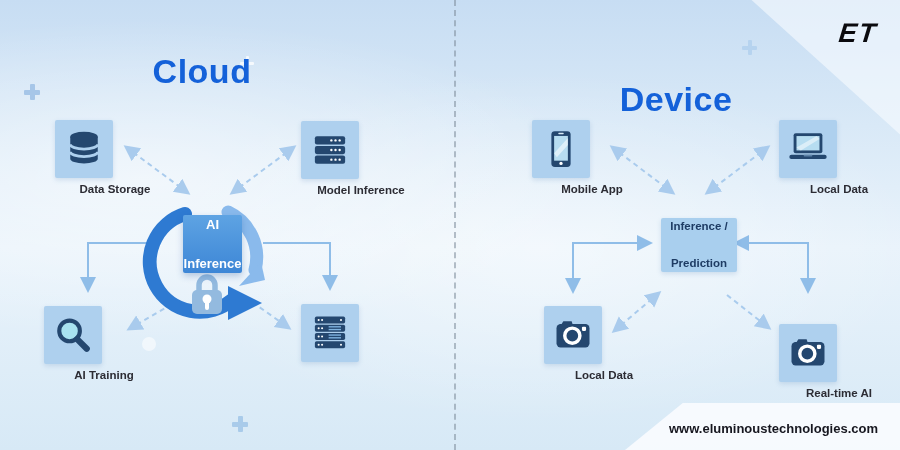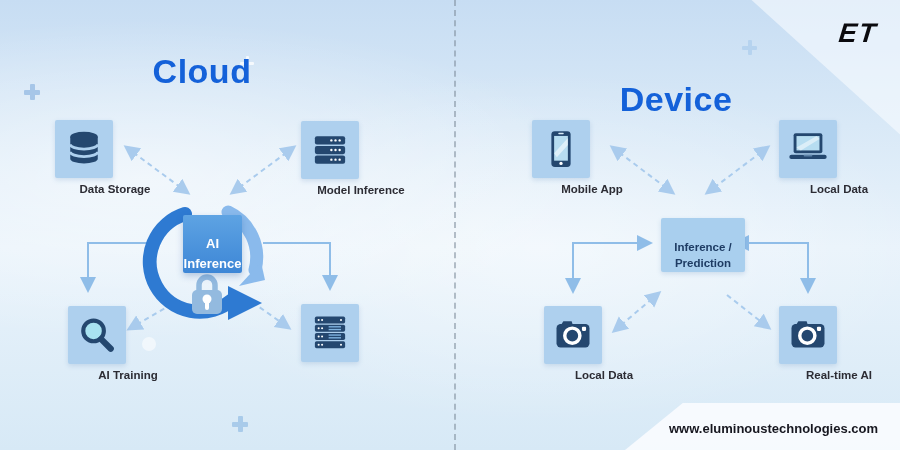--- a/index.html
+++ b/index.html
@@ -23,26 +23,26 @@
     font-size:34px;font-weight:600;color:#1461d9;letter-spacing:.5px;}
   .logo{position:absolute;top:18px;right:22px;font-size:27px;font-weight:700;
     font-style:italic;color:#0a0a0e;letter-spacing:2px;transform:skewX(-6deg);}
   .url{position:absolute;right:22px;bottom:14px;font-size:13px;font-weight:700;color:#16161f;}
   .node{position:absolute;width:58px;}
   .node .box{width:58px;height:58px;background:#aed0ee;border-radius:2px;
     box-shadow:0 2px 5px rgba(60,110,170,.18);display:flex;align-items:center;justify-content:center;}
   .node .lbl{position:absolute;top:63px;left:50%;transform:translateX(-50%);
     white-space:nowrap;font-size:11.5px;font-weight:700;color:#2c2c34;margin-left:31px;}
   .center-box{position:absolute;display:flex;flex-direction:column;align-items:center;
-    justify-content:flex-end;text-align:center;border-radius:2px;}
+    justify-content:space-between;text-align:center;border-radius:2px;}
   .center-box.dark{left:183px;top:215px;width:59px;height:58px;
     background:linear-gradient(180deg,#5ea3e3,#3d86d6);
     color:#fff;font-size:13px;font-weight:600;line-height:1.5;
     box-shadow:0 3px 7px rgba(40,90,160,.3);}
-  .center-box.light{left:661px;top:218px;width:84px;height:54px;
+  .center-box.light{left:661px;top:218px;width:76px;height:54px;
     background:#a9cfee;color:#1e3c64;font-size:11.5px;font-weight:600;line-height:1.45;
     box-shadow:0 2px 5px rgba(60,110,170,.18);}
   .overlay{position:absolute;left:0;top:0;}
   .plus{position:absolute;}
   .plus .b1,.plus .b2{position:absolute;background:currentColor;border-radius:1px;}
   .plus .b1{left:0;top:40%;width:100%;height:26%;}
   .plus .b2{left:40%;top:0;width:26%;height:100%;}
   .dot{position:absolute;border-radius:50%;background:rgba(255,255,255,.55);}
 </style>
 </head>
@@ -156,21 +156,21 @@
             <circle cx="46" cy="32" r="1.7"></circle>
         <circle cx="34" cy="46" r="1.7"></circle>
             <circle cx="40" cy="46" r="1.7"></circle>
             <circle cx="46" cy="46" r="1.7"></circle>
       </g>
     </svg>
       </div>
     <div class="lbl">Model Inference</div>
   </div>
 
-  <div class="node" style="left:68px;top:306px;border-radius:15px;">
+  <div class="node" style="left:44px;top:306px;border-radius:15px;">
     <div class="box">
         <svg width="44" height="44" viewBox="0 0 64 64">
       <circle cx="27" cy="26" r="15" fill="#a8e2f0" stroke="#24476f" stroke-width="6"></circle>
       <line x1="38" y1="38" x2="52" y2="52" stroke="#24476f" stroke-width="9" stroke-linecap="round"></line>
     </svg>
       </div>
     <div class="lbl">AI Training</div>
   </div>
 
   <div class="node" style="left:301px;top:304px;">
@@ -236,21 +236,21 @@
         <svg width="44" height="44" viewBox="0 0 64 64">
       <path d="M14 18 l4 -6 h12 l2 6 Z" fill="#24476f"></path>
       <rect x="8" y="16" width="48" height="34" rx="6" fill="#24476f"></rect>
       <circle cx="31" cy="33" r="11" fill="none" stroke="#ffffff" stroke-width="5"></circle>
       <rect x="45" y="20" width="6" height="6" rx="1.5" fill="#ffffff"></rect>
     </svg>
       </div>
     <div class="lbl">Local Data</div>
   </div>
 
-  <div class="node" style="left:779px;top:306px;">
+  <div class="node" style="left:779px;top:324px;">
     <div class="box">
         <svg width="44" height="44" viewBox="0 0 64 64">
       <path d="M14 18 l4 -6 h12 l2 6 Z" fill="#24476f"></path>
       <rect x="8" y="16" width="48" height="34" rx="6" fill="#24476f"></rect>
       <circle cx="31" cy="33" r="11" fill="none" stroke="#ffffff" stroke-width="5"></circle>
       <rect x="45" y="20" width="6" height="6" rx="1.5" fill="#ffffff"></rect>
     </svg>
       </div>
     <div class="lbl">Real-time AI</div>
   </div>

